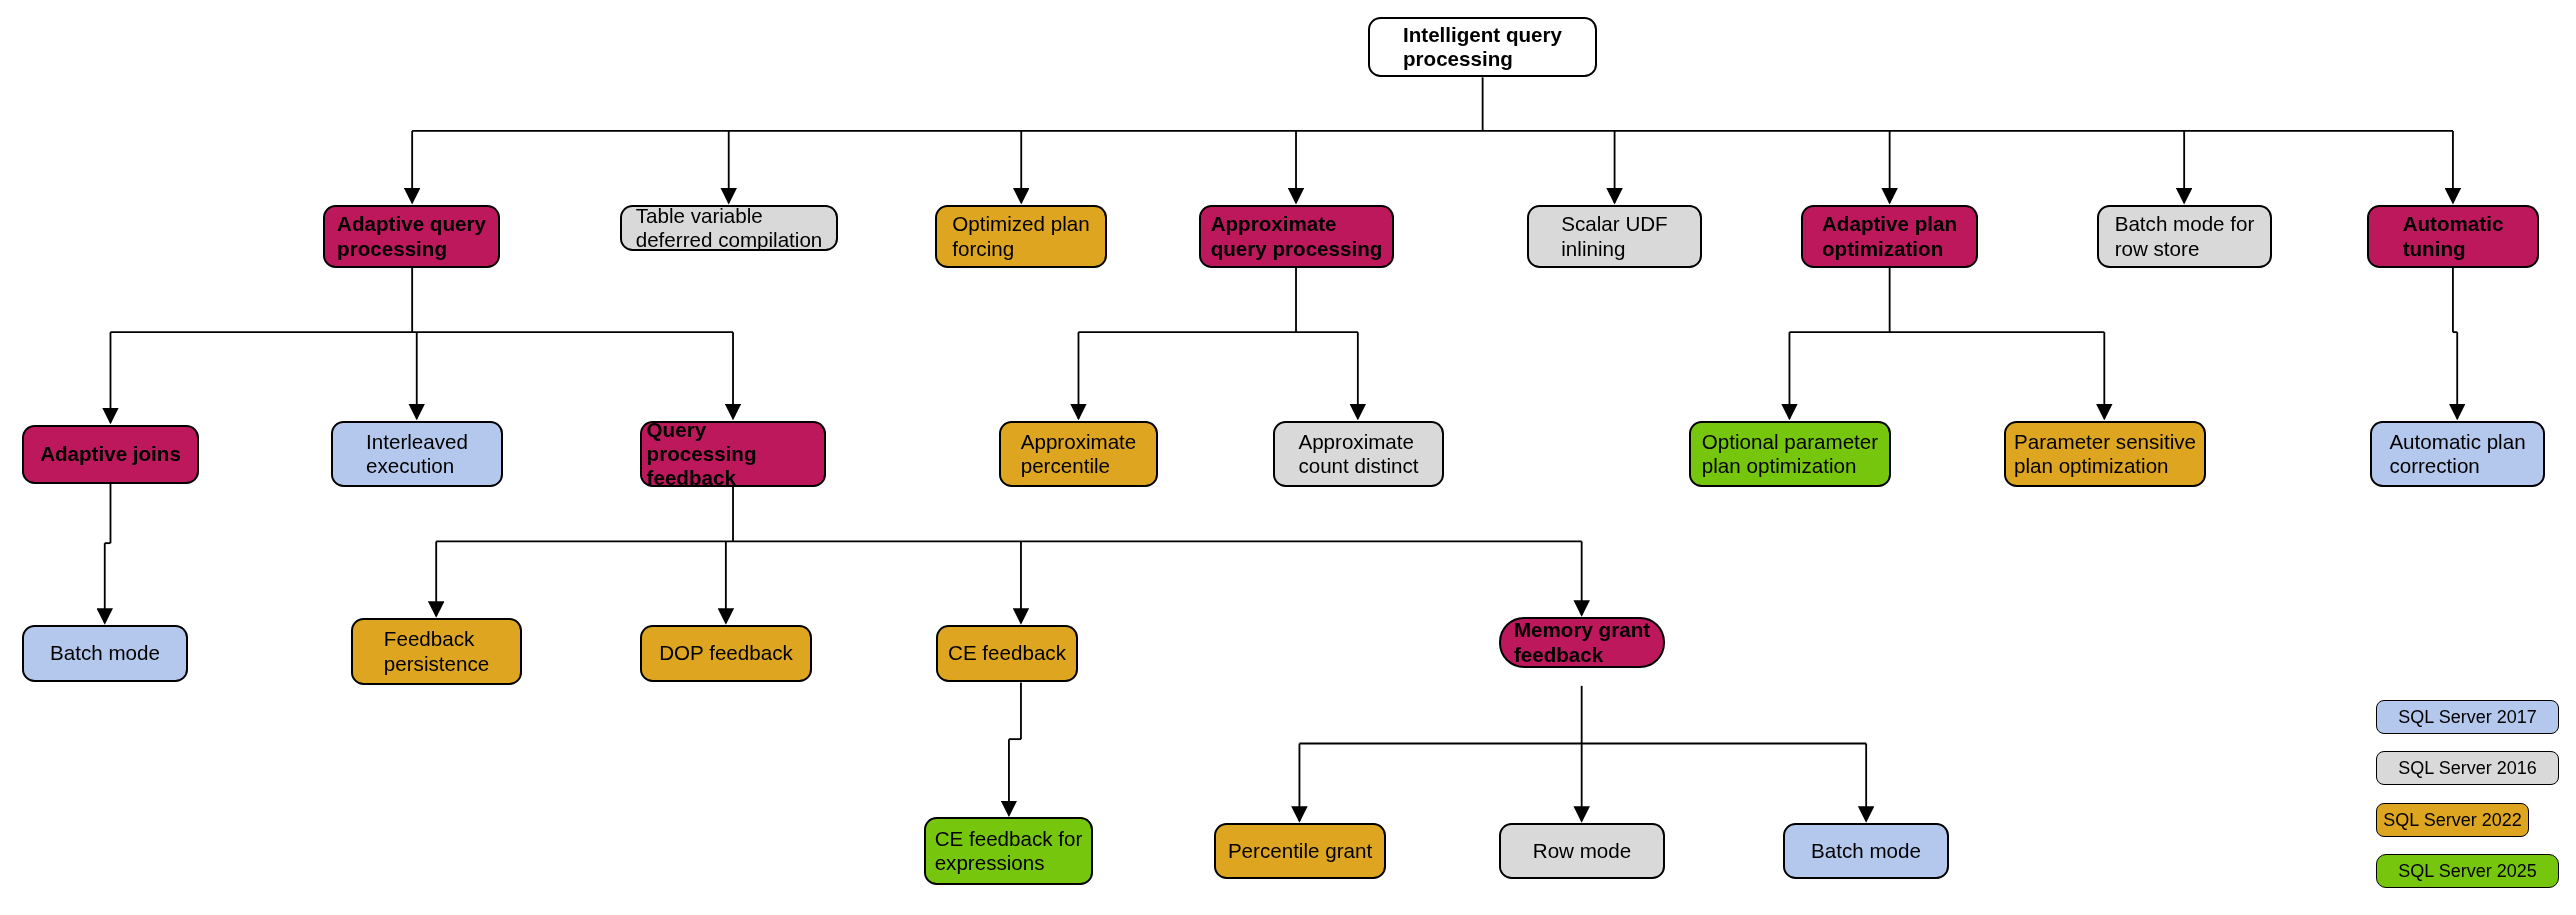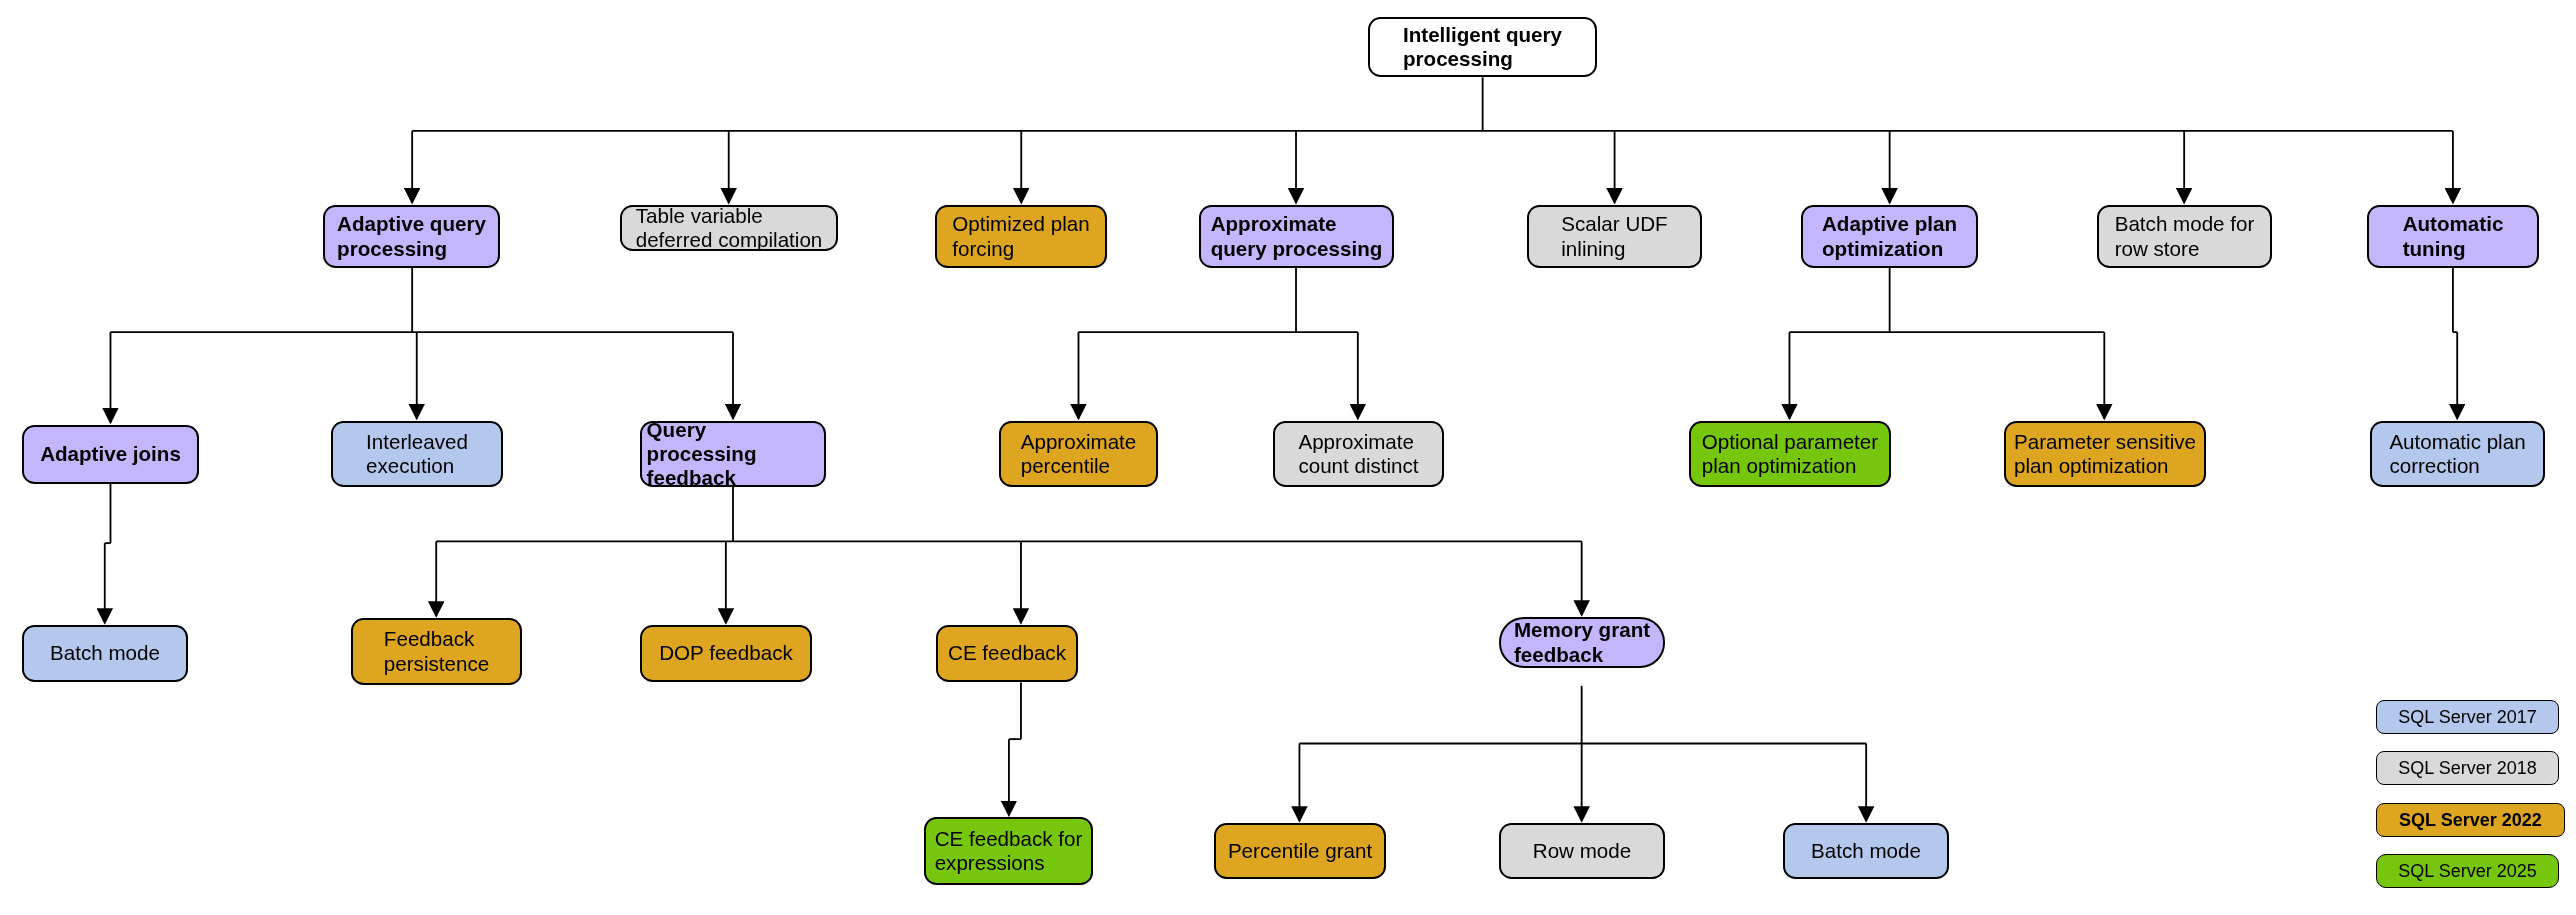--- a/index.html
+++ b/index.html
@@ -32,21 +32,21 @@
     align-items: center;
     justify-content: center;
     text-align: left;
     line-height: 1.18;
     color: #000000;
     padding: 1.1px 4.6px;
     white-space: pre-line;
     font-size: 20.6px;
   }
   .node.root      { background: #ffffff; font-weight: bold; }
-  .node.white     { background: #c4b5fd; font-weight: bold; }
+  .node.white     { background: #be185d; font-weight: bold; }
   .node.v2017     { background: #B4C7EC; font-weight: normal; }
   .node.v2019     { background: #D9D9D9; font-weight: normal; }
   .node.v2022     { background: #DDA520; font-weight: normal; }
   .node.v2025     { background: #77C60E; font-weight: normal; }
 
   .legend-item {
     position: absolute;
     box-sizing: border-box;
     border: 1.7px solid #000000;
     border-radius: 8px;
@@ -163,23 +163,23 @@
 expressions</span></div>
       <div class="node v2022" style="left: 1214px; top: 823px; width: 172px; height: 56px;"><span>Percentile grant</span></div>
       <div class="node v2019" style="left: 1499px; top: 823px; width: 166px; height: 56px;"><span>Row mode</span></div>
       <div class="node v2017" style="left: 1783px; top: 823px; width: 166px; height: 56px;"><span>Batch mode</span></div>
     </div>
   <div id="legend-layer">
       <div class="legend-item v2017" style="left: 2376px; top: 700px; width: 183px; height: 34px; align-items: center;">
         <span>SQL Server 2017</span>
       </div>
       <div class="legend-item v2019" style="left: 2376px; top: 751px; width: 183px; height: 34px;">
-        <span>SQL Server 2018</span>
+        <span>SQL Server 2016</span>
       </div>
-      <div class="legend-item v2022" style="left: 2376px; top: 803px; width: 189px; height: 34px; font-weight: bold;">
+      <div class="legend-item v2022" style="left: 2376px; top: 803px; width: 153px; height: 34px;">
         <span>SQL Server 2022</span>
       </div>
       <div class="legend-item v2025" style="left: 2376px; top: 854px; width: 183px; height: 34px; border-radius: 10px;">
         <span>SQL Server 2025</span>
       </div>
     </div>
 </div>
 
 
 </body></html>

